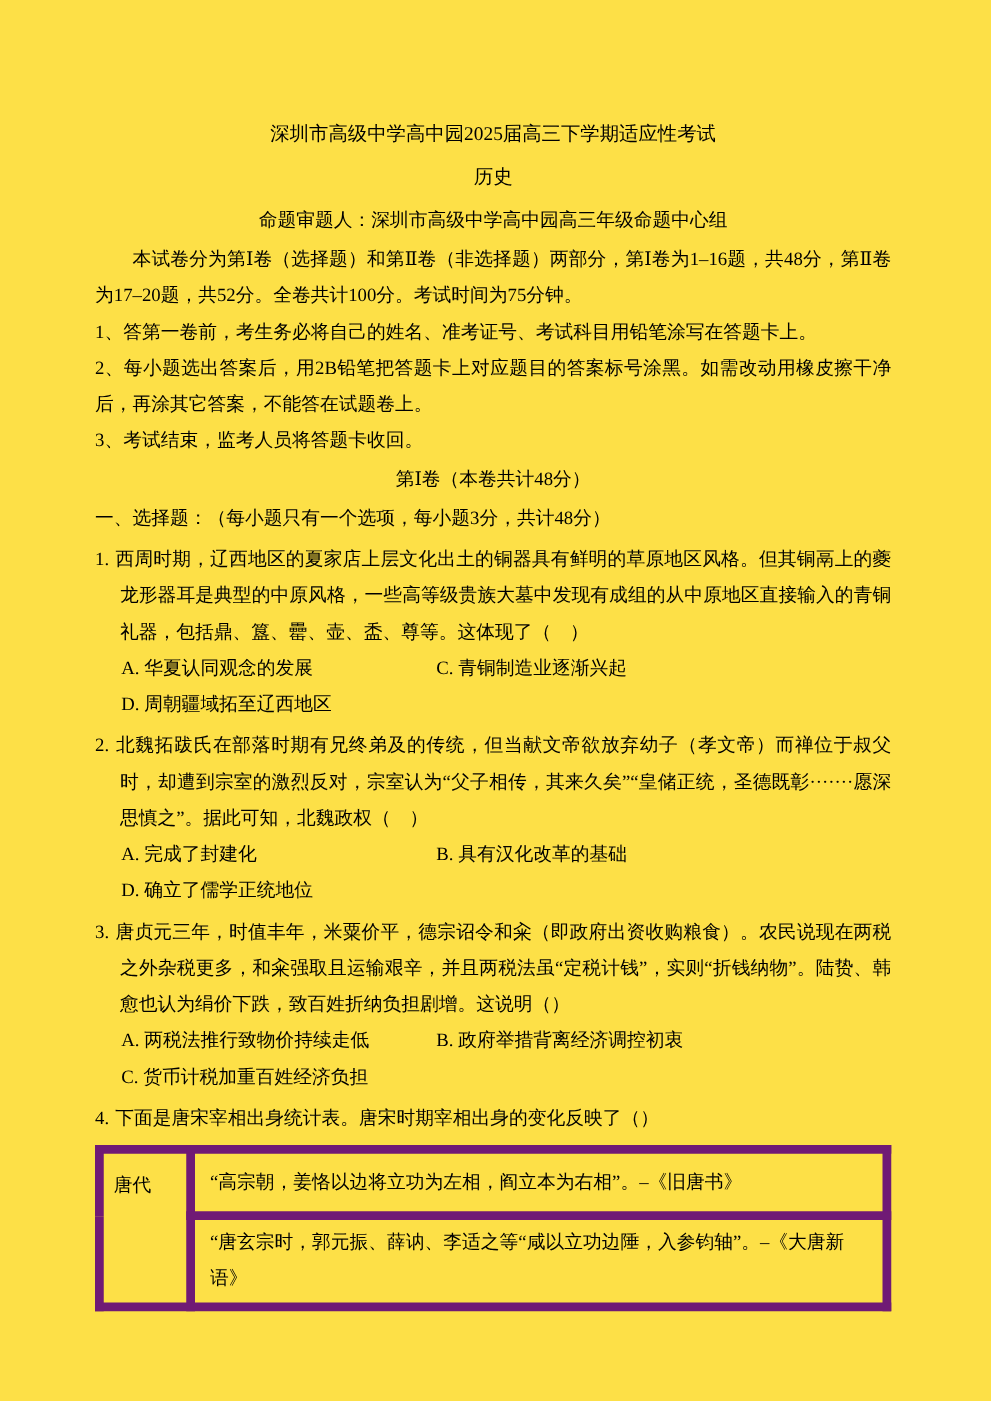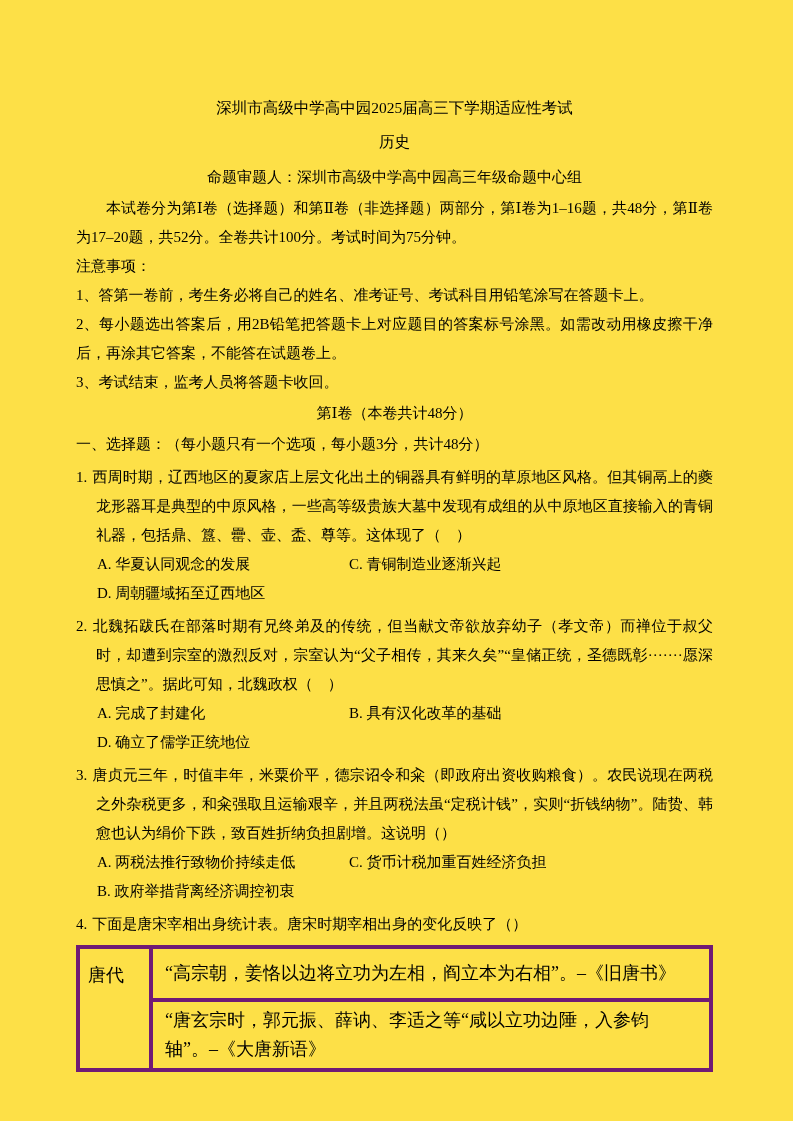--- a/index.html
+++ b/index.html
@@ -36,22 +36,22 @@
     grid-template-columns: 252px auto;
     padding-left: 21px;
   }
   .opt { line-height: 29px; }
   .q-table {
     width: 100%;
     border-collapse: collapse;
     margin-top: 6px;
   }
   .q-table td {
-    border: 4px solid #701a75;
-    font-size: 18px;
+    border: 7px solid #701a75;
+    font-size: 15px;
   }
   .q-table .label-cell {
     width: 73px;
     vertical-align: top;
     padding: 12px 8px 0 8px;
   }
   .q-table .quote-cell {
     height: 53px;
     vertical-align: middle;
     padding: 4px 12px;
@@ -64,21 +64,20 @@
 <div class="page">
 
   <div class="title-line center">深圳市高级中学高中园2025届高三下学期适应性考试</div>
 
   <div class="subject-line center">历史</div>
 
   <div class="examiner-line center">命题审题人：深圳市高级中学高中园高三年级命题中心组</div>
 
   <p class="intro">本试卷分为第Ⅰ卷（选择题）和第Ⅱ卷（非选择题）两部分，第Ⅰ卷为1–16题，共48分，第Ⅱ卷为17–20题，共52分。全卷共计100分。考试时间为75分钟。</p>
 
-  <p class="notice-heading">注意事项：</p>
 
   <p class="notice-item">1、答第一卷前，考生务必将自己的姓名、准考证号、考试科目用铅笔涂写在答题卡上。</p>
   <p class="notice-item">2、每小题选出答案后，用2B铅笔把答题卡上对应题目的答案标号涂黑。如需改动用橡皮擦干净后，再涂其它答案，不能答在试题卷上。</p>
   <p class="notice-item">3、考试结束，监考人员将答题卡收回。</p>
 
   <p class="part-title center">第Ⅰ卷（本卷共计48分）</p>
 
   <p class="section-title">一、选择题：（每小题只有一个选项，每小题3分，共计48分）</p>
 
   <div class="question">
@@ -96,22 +95,22 @@
       <span class="opt">A. 完成了封建化</span>
       <span class="opt">B. 具有汉化改革的基础</span>
       <span class="opt">D. 确立了儒学正统地位</span>
     </div>
   </div>
 
   <div class="question">
     <p class="stem"><span class="qnum">3.</span><span>唐贞元三年，时值丰年，米粟价平，德宗诏令和籴（即政府出资收购粮食）。农民说现在两税之外杂税更多，和籴强取且运输艰辛，并且两税法虽“定税计钱”，实则“折钱纳物”。陆贽、韩愈也认为绢价下跌，致百姓折纳负担剧增。这说明（）</span></p>
     <div class="opts">
       <span class="opt">A. 两税法推行致物价持续走低</span>
+      <span class="opt">B. 政府举措背离经济调控初衷</span>
       <span class="opt">C. 货币计税加重百姓经济负担</span>
-      <span class="opt">B. 政府举措背离经济调控初衷</span>
     </div>
   </div>
 
   <div class="question">
     <p class="stem"><span class="qnum">4.</span><span>下面是唐宋宰相出身统计表。唐宋时期宰相出身的变化反映了（）</span></p>
     <table class="q-table">
       <tbody>
         <tr>
           <td class="label-cell" rowspan="2">唐代</td>
           <td class="quote-cell">“高宗朝，姜恪以边将立功为左相，阎立本为右相”。–《旧唐书》</td>

